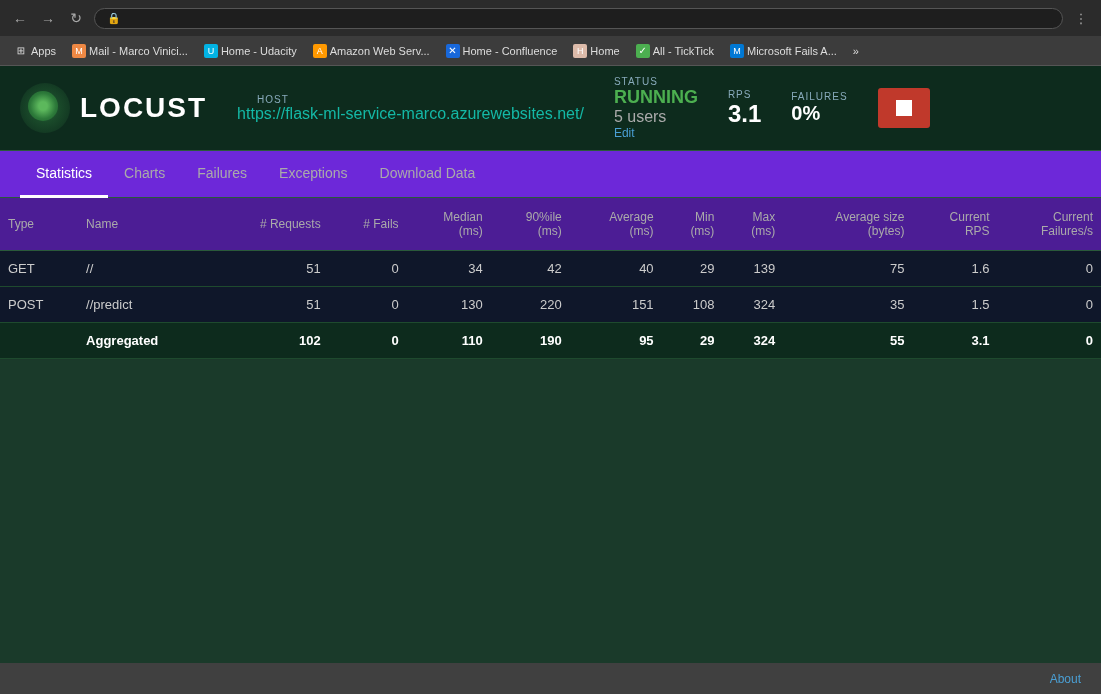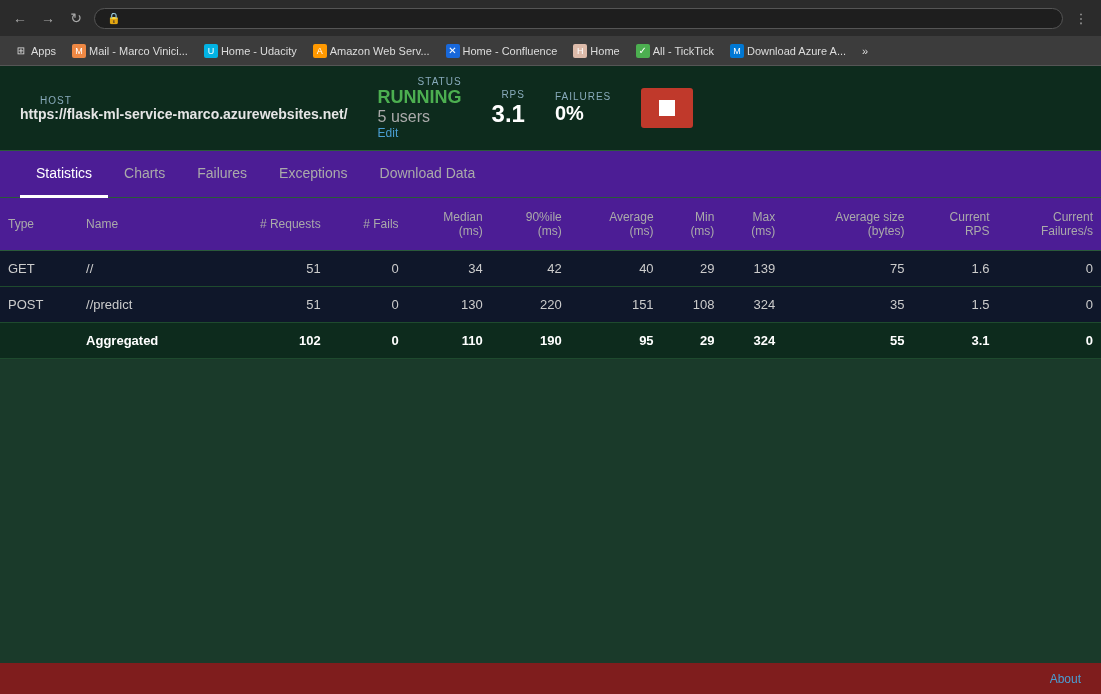--- a/index.html
+++ b/index.html
@@ -136,43 +136,41 @@
     }
     .stat-block {
       display: flex;
       flex-direction: column;
     }
     .stat-label {
       font-size: 10px;
       color: #8ab;
       text-transform: uppercase;
       letter-spacing: 1px;
-      text-align: right;
     }
     .stat-value {
       font-size: 20px;
       font-weight: bold;
       color: #fff;
     }
     .stat-value.large { font-size: 24px; }
     .host-block {
       display: flex;
       flex-direction: column;
     }
     .host-label {
       font-size: 10px;
       color: #8ab;
       text-transform: uppercase;
       letter-spacing: 1px;
       padding-left: 20px;
     }
     .host-value {
-      font-size: 14px;
-      color: #e5e5e5;
-      font-weight: bold;
+      font-size: 16px;
+      color: #14b8a6;
     }
     .status-block {
       display: flex;
       flex-direction: column;
     }
     .status-running {
       font-size: 18px;
       font-weight: bold;
       color: #4caf50;
     }
@@ -209,21 +207,21 @@
       border: none;
       padding: 12px 14px;
       font-size: 13px;
       font-weight: bold;
       cursor: pointer;
       border-radius: 3px;
     }
 
     
     .tabs-bar {
-      background: #4c1d95;
+      background: #6d28d9;
       display: flex;
       padding: 0 20px;
       border-bottom: 1px solid #2a5a3a;
     }
     .tab-item {
       padding: 14px 16px;
       color: #aaa;
       cursor: pointer;
       font-size: 14px;
       border-bottom: 3px solid transparent;
@@ -279,21 +277,21 @@
     }
 
     
     .app-footer {
       position: fixed;
       bottom: 0;
       right: 0;
       width: 1101px;
       text-align: right;
       padding: 8px 20px;
-      background: #7f1d1d;
+      background: #404040;
     }
     .footer-link {
       color: #4a9fd4;
       text-decoration: none;
       font-size: 12px;
     }
   </style>
 </head>
 <body>
 
@@ -335,31 +333,35 @@
     <div class="bookmark-item">
       <span class="bookmark-icon" style="background:#dba; color:#fff; font-size:9px; width:14px; height:14px; border-radius:2px; display:flex; align-items:center; justify-content:center;">H</span>
       <span>Home</span>
     </div>
     <div class="bookmark-item">
       <span class="bookmark-icon" style="background:#4caf50; color:#fff; font-size:10px; width:14px; height:14px; border-radius:2px; display:flex; align-items:center; justify-content:center;">✓</span>
       <span>All - TickTick</span>
     </div>
     <div class="bookmark-item">
       <span class="bookmark-icon" style="background:#0078d4; color:#fff; font-size:9px; width:14px; height:14px; border-radius:2px; display:flex; align-items:center; justify-content:center;">M</span>
-      <span>Download Azure A...</span>
+      <span>Microsoft Fails A...</span>
     </div>
     <div class="bookmark-item">
       <span>»</span>
     </div>
   </div>
 </div>
 
 <div class="app-container">
 
   <div class="app-header">
+    <div class="logo-area">
+      <div class="logo-icon"></div>
+      <span class="logo-text">LOCUST</span>
+    </div>
     <div class="host-block">
       <span class="host-label">HOST</span>
       <span class="host-value">https://flask-ml-service-marco.azurewebsites.net/</span>
     </div>
     <div class="status-block">
       <span class="stat-label">STATUS</span>
       <span class="status-running">RUNNING</span>
       <span class="status-users">5 users</span>
       <span class="edit-link">Edit</span>
     </div>

